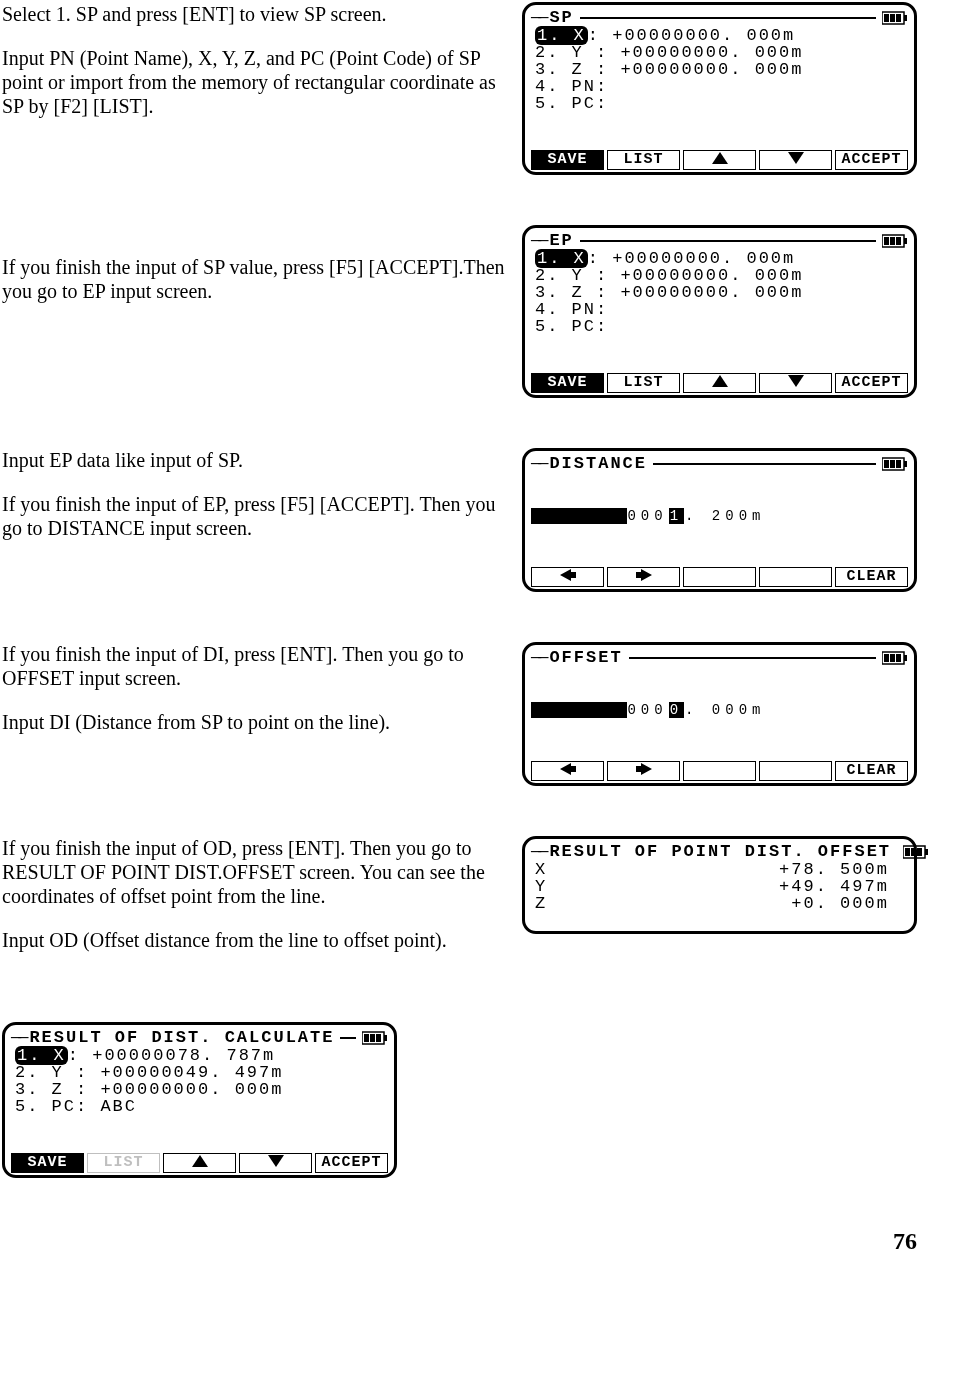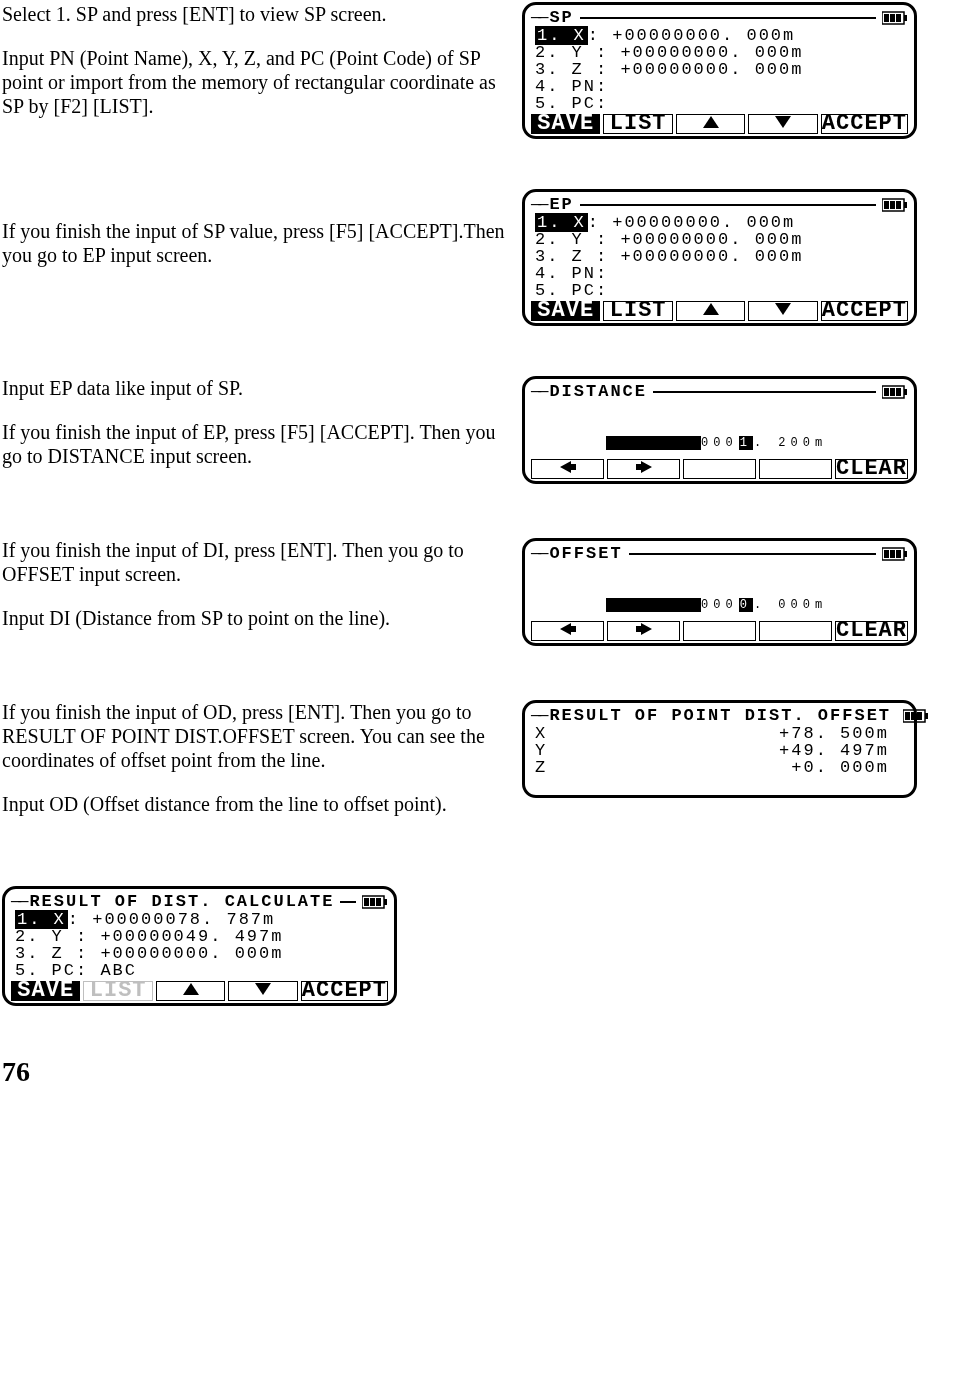--- a/index.html
+++ b/index.html
@@ -70,58 +70,59 @@
     flex:0 0 auto;
     margin-left:4px;
   }
   .battery svg{display:block}
   .lcd .body {
     letter-spacing: 2px;
     padding-left: 4px;
   }
   .lcd .body .line{white-space:pre;font-family:inherit;height:17px}
   .lbl-inv{
-    background:#000;color:#fff;padding:0 2px;letter-spacing:2px;
+    background:#000;color:#fff;padding:0 2px;letter-spacing:2px;border-radius:6px;
   }
   .lcd .fkeys{
     display:flex;
     margin-top:2px;
     gap:3px;
   }
   .lcd .fkeys .fk{
     flex:1;
     border:1.5px solid #000;
     height:18px;
     display:flex;
     align-items:center;
     justify-content:center;
     font-weight:bold;
     letter-spacing:1px;
-    font-size:22px;
+    font-size:15px;
     background:#fff;
+    margin-top:36px;
   }
   .lcd .fkeys .fk.inv{background:#000;color:#fff}
   .lcd .fkeys .fk.disabled{color:#bfbfbf;border-color:#bfbfbf}
   .input-area{
-    text-align:center;
+    text-align:left;
     padding-right:6px;
     letter-spacing:5px;
     margin-top:36px;
     margin-bottom:2px;
-    font-size:12px;
+    font-size:14px;
     height:20px;
   }
   .input-area .lead-inv{
     background:#000;color:#fff;padding:0 44px 0 44px;margin-right:0px;letter-spacing:0;
   }
   .input-area .hl{
     background:#000;color:#fff;padding:0 1px;margin:0 1px;
   }
   .page-num{
-    text-align:left;font-weight:bold;font-size:28px;margin-top:40px;
+    text-align:right;font-weight:bold;font-size:24px;margin-top:40px;
   }
 </style>
 </head>
 <body>
 
 <div class="page">
   <div id="steps-container">
       <div class="step">
         <div class="step-text">
           <p>Select 1. SP and press [ENT] to view SP screen.</p>

